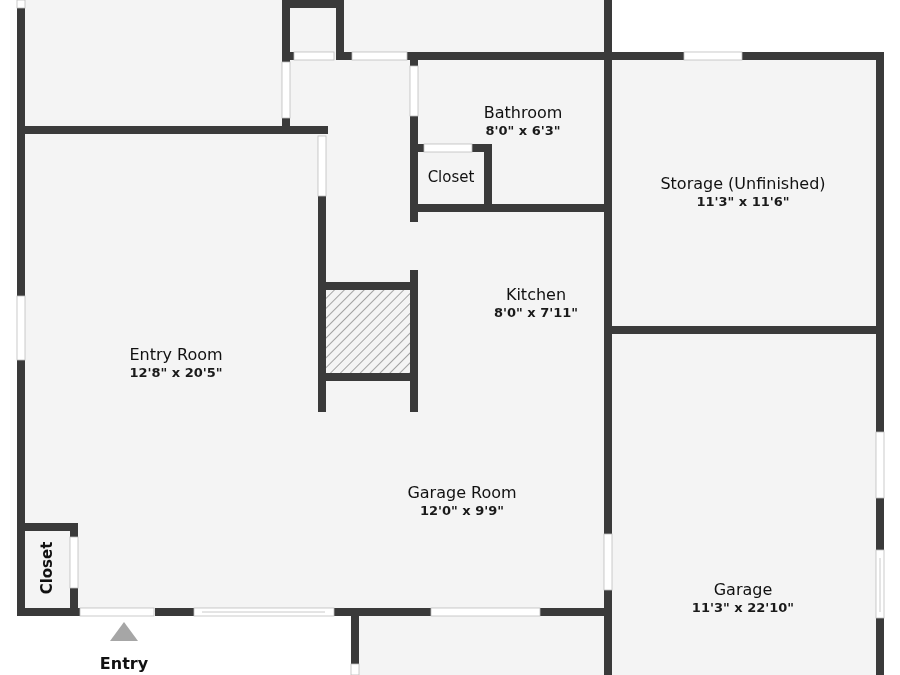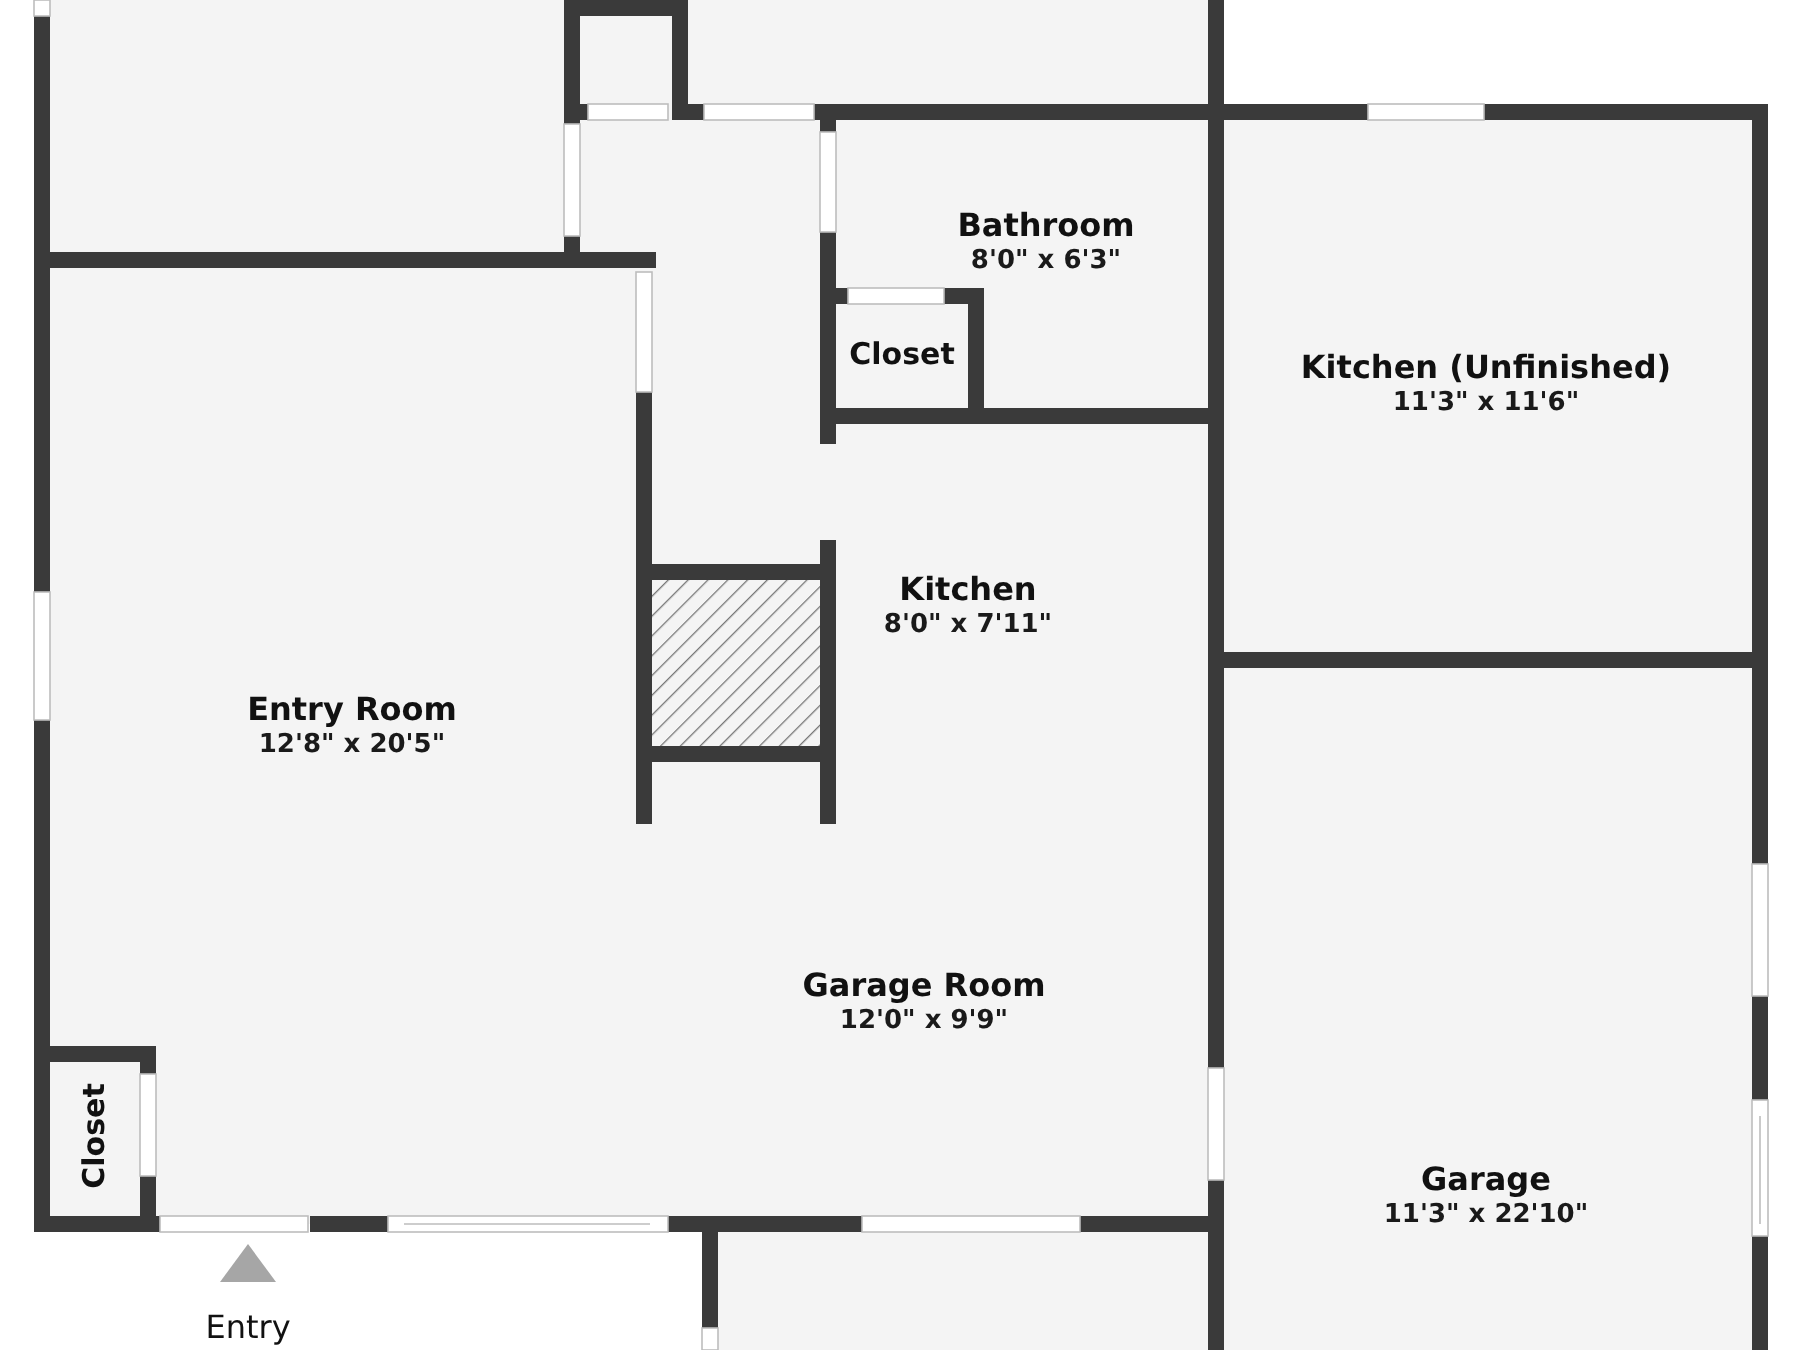--- a/index.html
+++ b/index.html
@@ -1,24 +1,24 @@
 <!DOCTYPE html>
 <html><head>
 <meta charset="utf-8">
 <style>
   html, body { margin: 0; padding: 0; background: #ffffff; }
   body { width: 900px; height: 675px; position: relative; overflow: hidden;
          font-family: "DejaVu Sans", sans-serif; }
   #plan { position: absolute; left: 0; top: 0; width: 900px; height: 675px; }
   .label { position: absolute; text-align: center; color: #111; transform: translate(-50%, 0); white-space: nowrap; }
-  .label .name { font-weight: bold; font-size: 16px; line-height: 19px; display: block; }
+  .label .name { font-weight: normal; font-size: 16px; line-height: 19px; display: block; }
   .label .dims { font-weight: bold; font-size: 13px; line-height: 17px; display: block; color: #1a1a1a; }
   .label.small .name { font-size: 15px; }
   .rot { position: absolute; transform: translate(-50%,-50%) rotate(-90deg); font-weight: bold; font-size: 15px; color:#111; white-space: nowrap; }
-  .entry { position: absolute; transform: translate(-50%,0); font-weight: normal; font-size: 16px; color: #111; }
+  .entry { position: absolute; transform: translate(-50%,0); font-weight: bold; font-size: 16px; color: #111; }
 </style>
 </head>
 <body>
 
 <svg id="plan" viewBox="0 0 900 675" xmlns="http://www.w3.org/2000/svg">
   <defs>
     <pattern id="hatch" patternUnits="userSpaceOnUse" width="7" height="7" patternTransform="rotate(45)">
       <rect width="7" height="7" fill="#f4f4f4"></rect>
       <line x1="0" y1="0" x2="0" y2="7" stroke="#777" stroke-width="1.3"></line>
     </pattern>
@@ -103,30 +103,30 @@
     <rect x="17" y="0" width="8" height="8"></rect>
   </g>
 
   <polygon points="110,641 124,622 138,641" fill="#a6a6a6"></polygon>
 </svg>
 
 <div class="label" style="left:176px; top:345px;">
   <span class="name">Entry Room</span>
   <span class="dims">12'8" x 20'5"</span>
 </div>
-<div class="label" style="left:484px; top:285px;">
+<div class="label" style="left:536px; top:285px;">
   <span class="name">Kitchen</span>
   <span class="dims">8'0" x 7'11"</span>
 </div>
 <div class="label" style="left:523px; top:103px;">
   <span class="name">Bathroom</span>
   <span class="dims">8'0" x 6'3"</span>
 </div>
 <div class="label" style="left:743px; top:174px;">
-  <span class="name">Kitchen (Unfinished)</span>
+  <span class="name">Storage (Unfinished)</span>
   <span class="dims">11'3" x 11'6"</span>
 </div>
 <div class="label" style="left:462px; top:483px;">
   <span class="name">Garage Room</span>
   <span class="dims">12'0" x 9'9"</span>
 </div>
 <div class="label" style="left:743px; top:580px;">
   <span class="name">Garage</span>
   <span class="dims">11'3" x 22'10"</span>
 </div>

